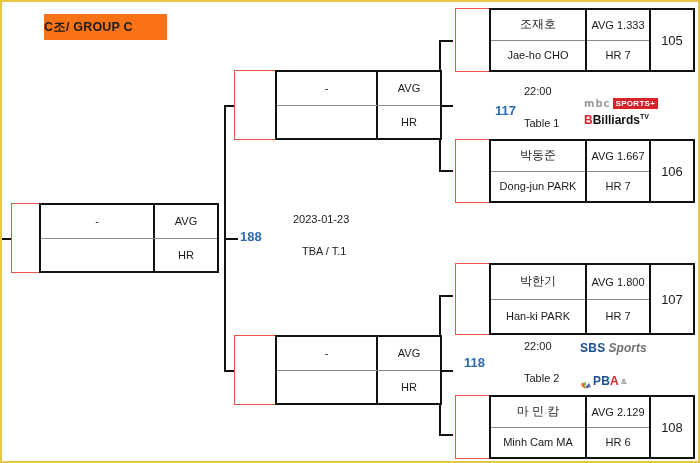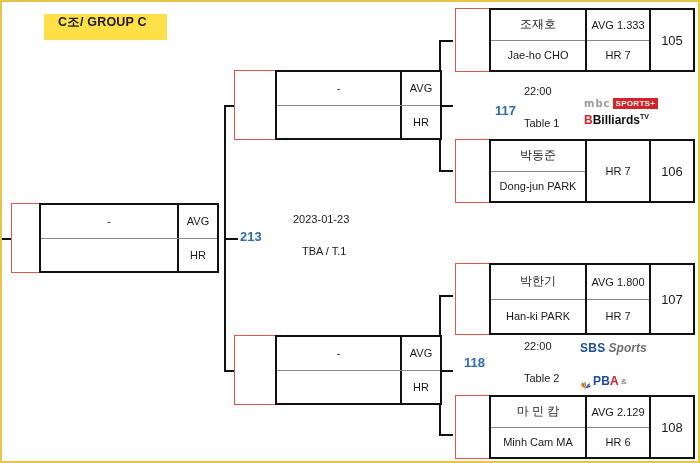--- a/index.html
+++ b/index.html
@@ -13,23 +13,23 @@
     position:relative;
     width:700px;height:463px;
     box-sizing:border-box;
     border:2px solid #e8c547;
     background:#fff;
   }
   
   .group-badge{
     position:absolute;left:42px;top:12px;
     width:123px;height:26px;
-    background:#fde047;
-    display:flex;align-items:flex-start;
-    padding-left:14px;box-sizing:border-box;
+    background:#f97316;
+    display:flex;align-items:center;
+    padding-left:0;box-sizing:border-box;
     font-size:12.5px;font-weight:bold;color:#1a1a1a;
     letter-spacing:.2px;
   }
   
   .mbox{position:absolute;box-sizing:border-box;}
   .mbox .redcell{
     position:absolute;left:0;top:0;
     width:100%;height:100%;
     border:1.5px solid #e8544a;
     box-sizing:border-box;
@@ -44,21 +44,21 @@
   }
   .mbox .grid .row{
     flex:1;display:flex;min-height:0;
   }
   .mbox .grid .row + .row{border-top:1px solid #8a8a8a;}
   .mbox .grid .cell-name{
     flex:1;display:flex;align-items:center;justify-content:center;
     font-size:11px;color:#1a1a1a;
   }
   .mbox .grid .cell-stat{
-    width:40px;
+    width:64px;
     border-left:2px solid #111;
     display:flex;align-items:center;justify-content:center;
     font-size:11px;color:#1a1a1a;
     box-sizing:border-box;
   }
   
   .pbox{position:absolute;box-sizing:border-box;}
   .pbox .redcell{
     position:absolute;left:0;top:0;width:36px;height:100%;
     border:1.5px solid #e8544a;box-sizing:border-box;background:#fff;
@@ -159,21 +159,21 @@
         <div class="cell-name">-</div>
         <div class="cell-stat">AVG</div>
       </div>
       <div class="row">
         <div class="cell-name"></div>
         <div class="cell-stat">HR</div>
       </div>
     </div>
   </div>
 
-  <div class="mnum" style="left:238px;top:227px;">213</div>
+  <div class="mnum" style="left:238px;top:227px;">188</div>
   <div class="mdate" style="left:291px;top:211px;">2023-01-23</div>
   <div class="mtable" style="left:300px;top:243px;">TBA / T.1</div>
 
   <div class="mbox" style="left:232px;top:68px;width:208px;height:70px;">
     <div class="redcell"></div>
     <div class="grid" style="left:41px;width:167px;height:70px;">
       <div class="row">
         <div class="cell-name">-</div>
         <div class="cell-stat">AVG</div>
       </div>
@@ -227,20 +227,21 @@
   </div>
 
   <div class="pbox" style="left:453px;top:137px;width:240px;height:64px;">
     <div class="redcell"></div>
     <div class="table">
       <div class="namecol">
         <div class="c kr">박동준</div>
         <div class="c">Dong-jun PARK</div>
       </div>
       <div class="statcol">
+        <div class="c">AVG 1.667</div>
         <div class="c">HR 7</div>
       </div>
       <div class="seedcol">106</div>
     </div>
   </div>
 
   <div class="pbox" style="left:453px;top:261px;width:240px;height:72px;">
     <div class="redcell"></div>
     <div class="table">
       <div class="namecol">

